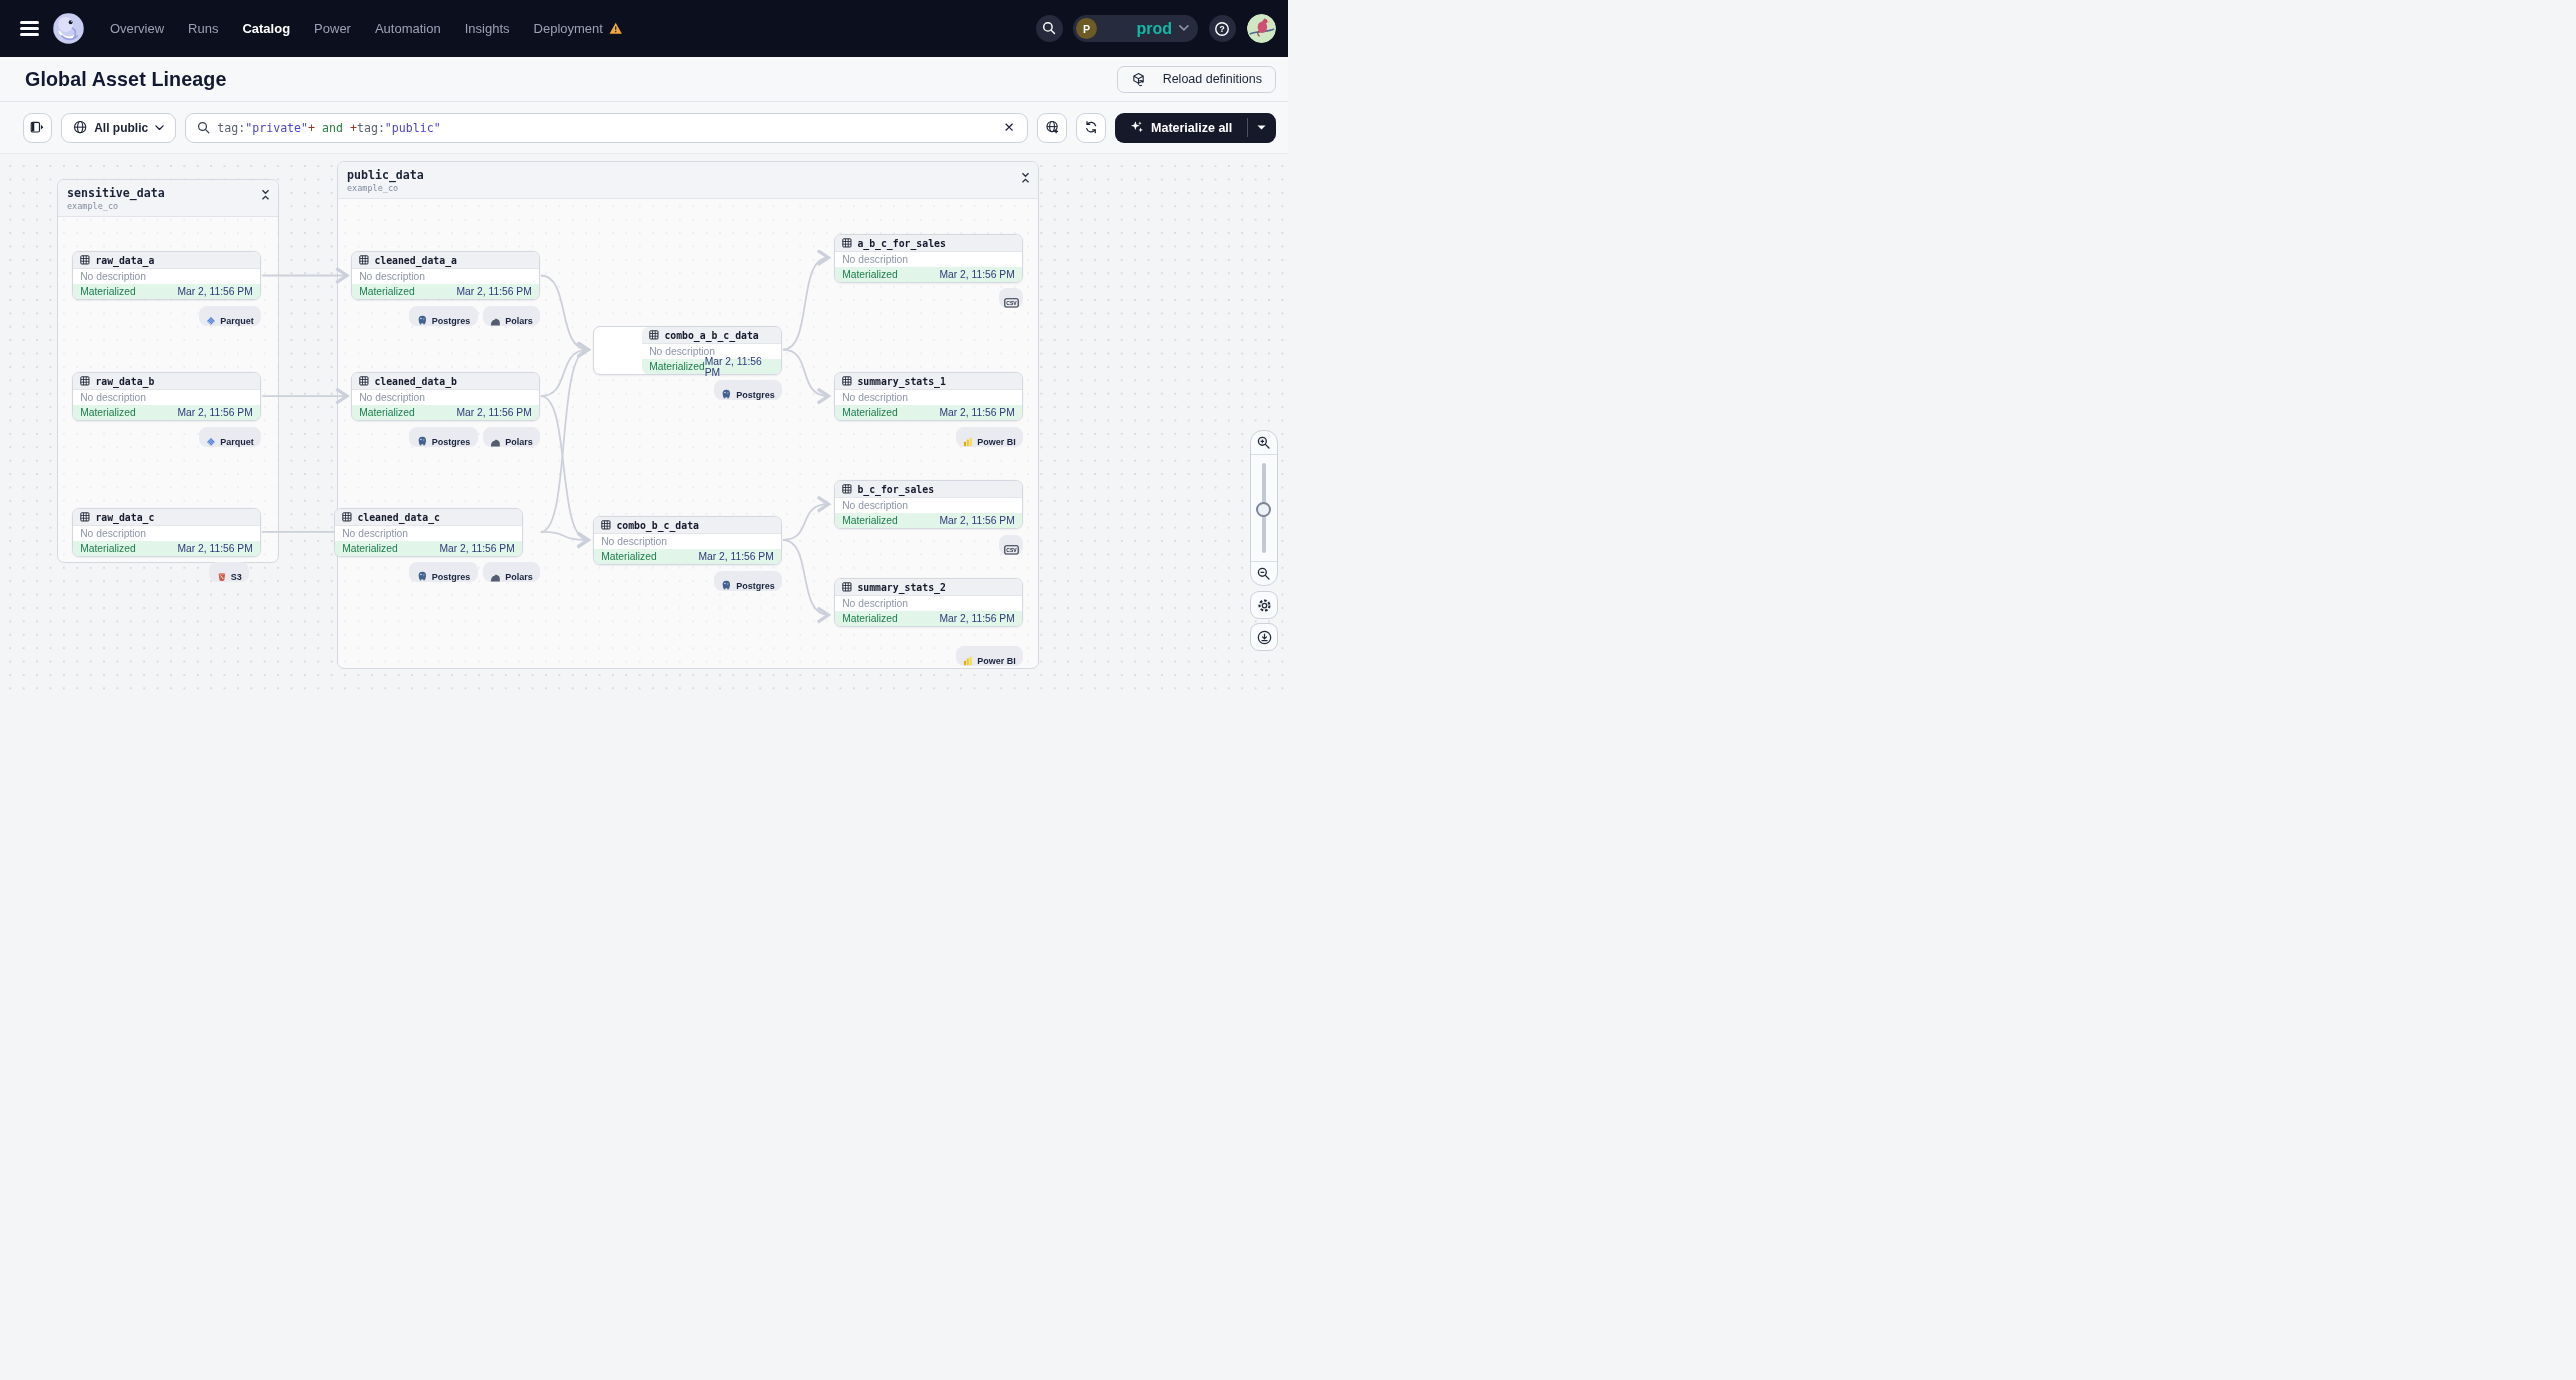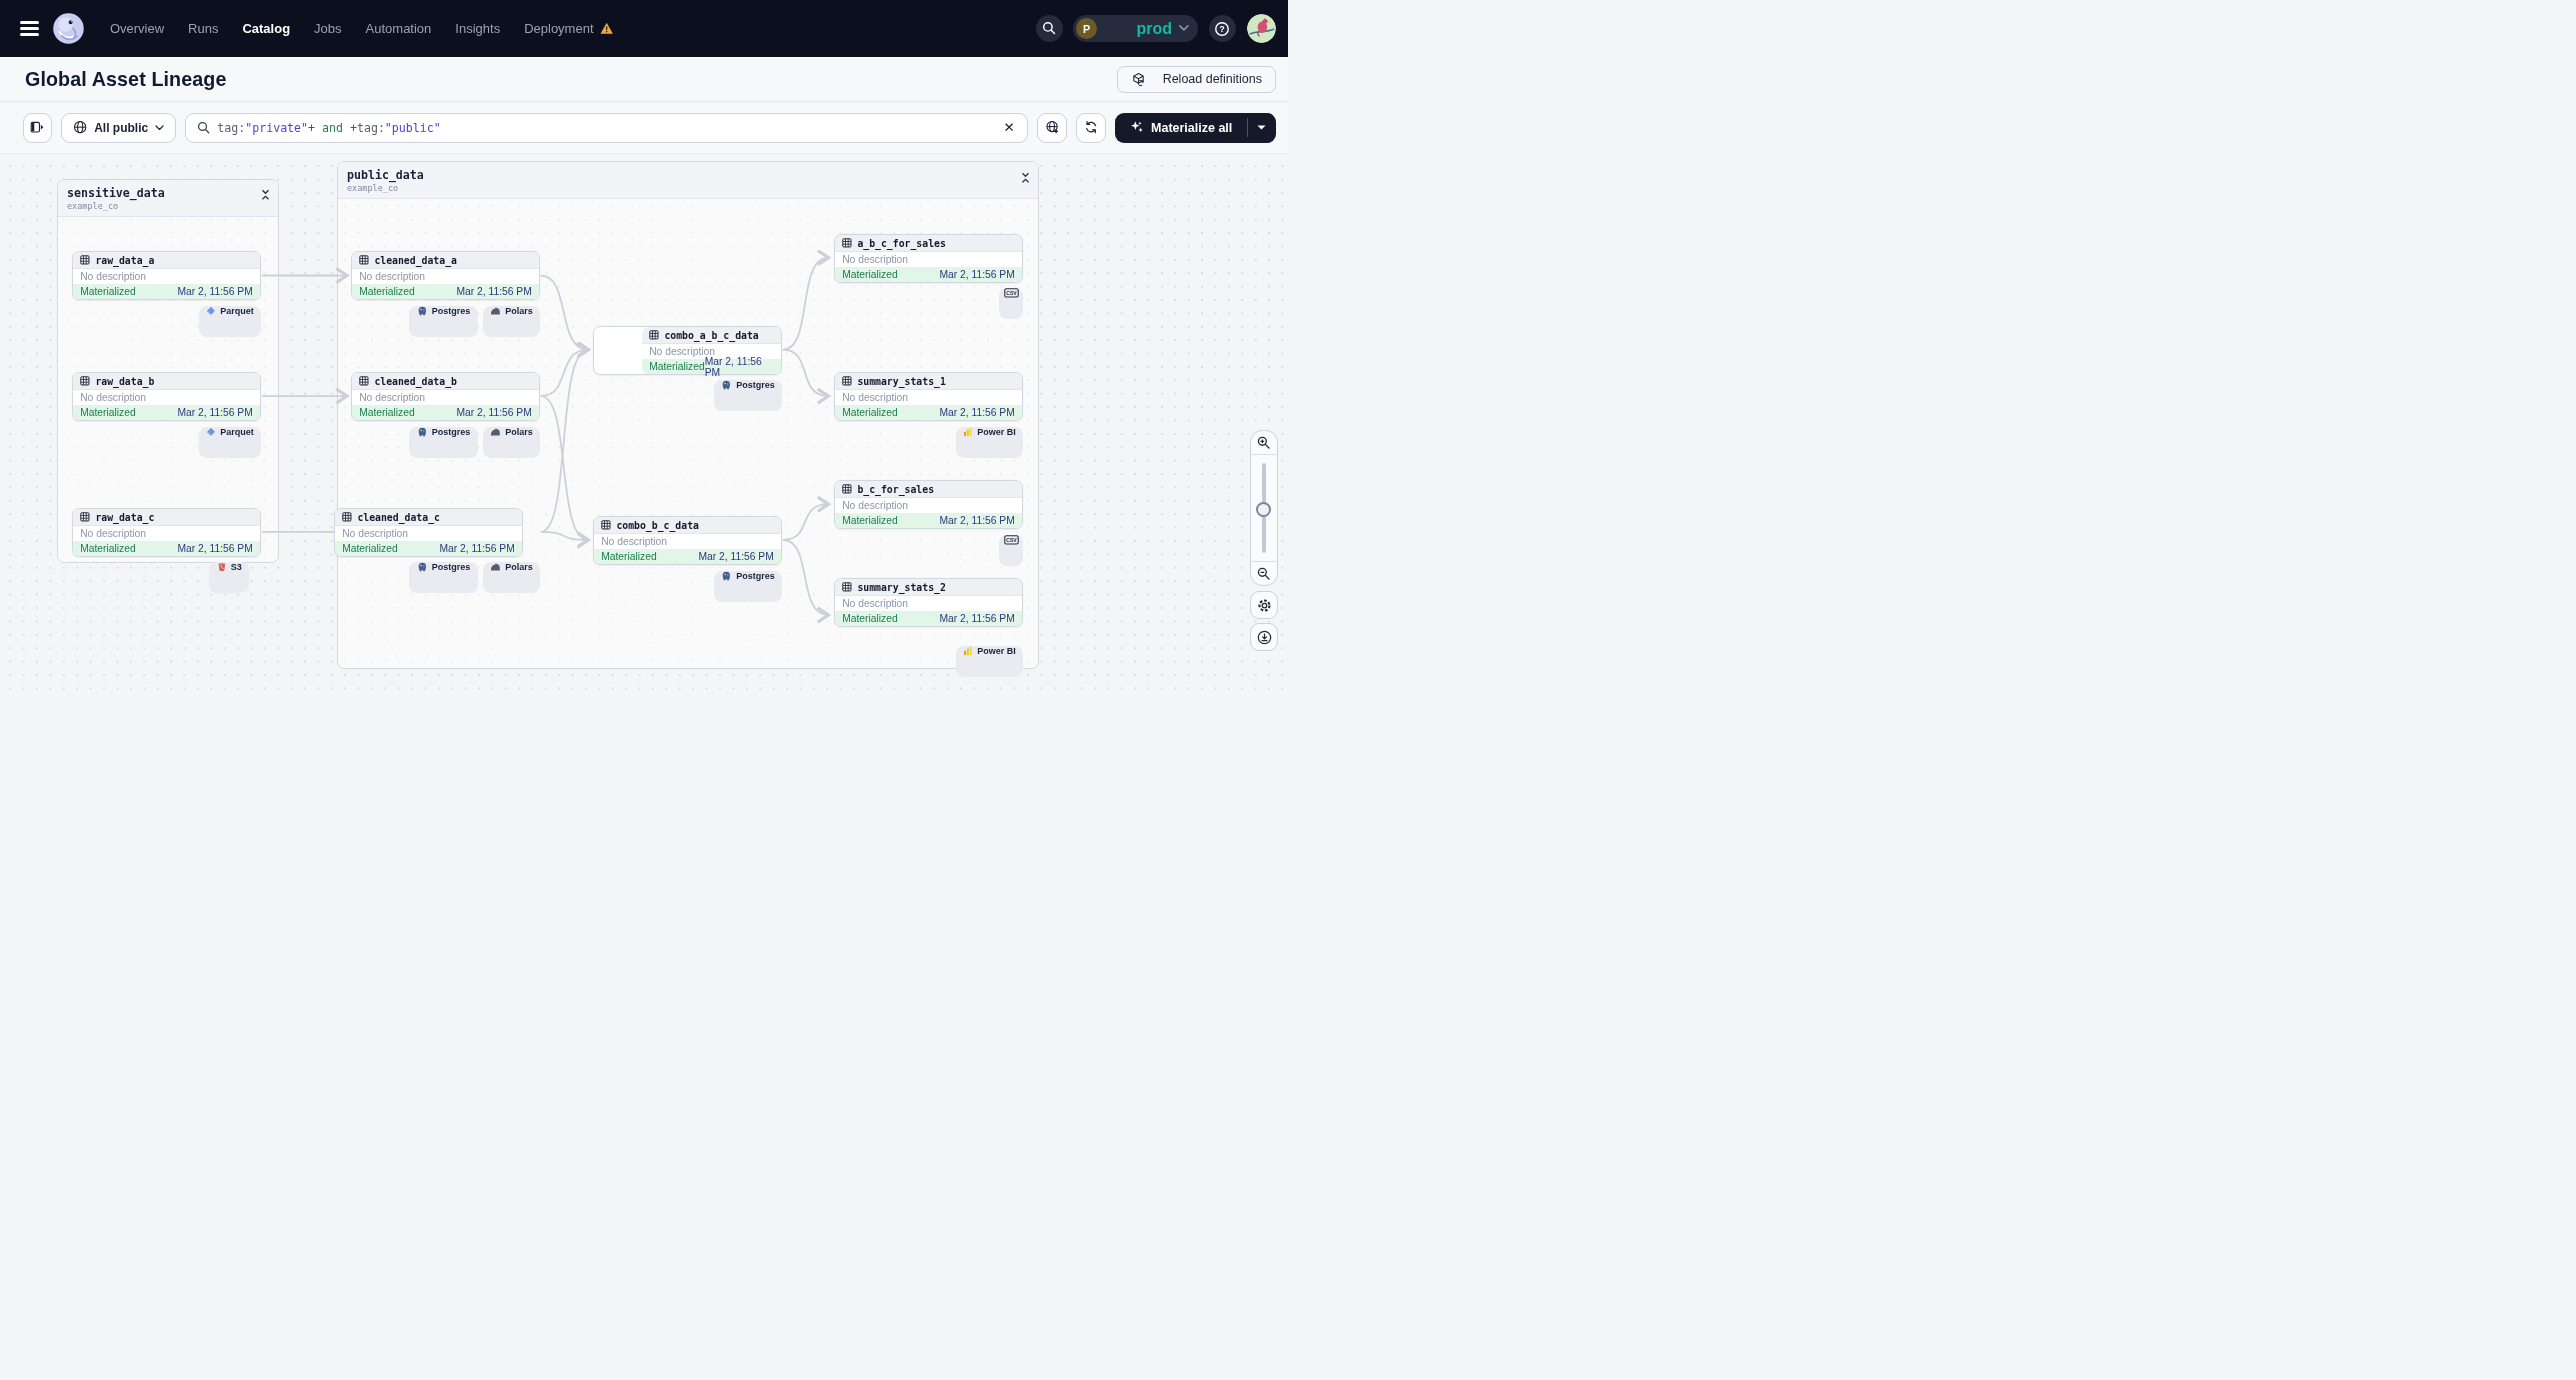--- a/index.html
+++ b/index.html
@@ -54,21 +54,21 @@
   .node { position:absolute; width:189px; border:0.9px solid #d3d7e0; border-radius:7.2px; background:#fff;
     box-shadow:0 0.9px 1.8px rgba(16,24,40,0.06); cursor:pointer; font-size:10.3px; }
   .node-header { height:17px; background:#eef0f4; border-bottom:0.9px solid #e2e5ea; border-radius:6.3px 6.3px 0 0;
     display:flex; align-items:center; gap:5.4px; padding:0 7.2px; }
   .node-name { font-family:"DejaVu Sans Mono", monospace; font-weight:700; font-size:9.8px; color:#15192b; }
   .node-desc { height:15px; display:flex; align-items:center; padding:0 7.2px; color:#8d95a9; background:#fff; }
   .node-footer { height:15px; background:#e1f5e9; border-radius:0 0 6.3px 6.3px; display:flex; align-items:center; justify-content:space-between; padding:0 7.2px; }
   .node-status { color:#1c7d4c; }
   .node-time { color:#2e3879; }
   .badges { position:absolute; width:189px; display:flex; justify-content:flex-end; gap:5.4px; }
-  .badge { height:31px; background:#e9ebf0; border-radius:8px; display:flex; align-items:flex-start; gap:4.5px; padding:0 7.2px;
+  .badge { height:20px; background:#e9ebf0; border-radius:8px; display:flex; align-items:flex-end; gap:4.5px; padding:0 7.2px;
     font-size:9px; font-weight:700; color:#19233d; }
 
   
   .zoom-panel { position:absolute; left:1250px; top:276px; width:28px; height:156px; background:#fafbfd;
     border:0.9px solid #ccd1db; border-radius:12.5px; display:flex; flex-direction:column; overflow:hidden; }
   .zp-btn { height:24px; display:flex; align-items:center; justify-content:center; cursor:pointer; }
   .zp-btn.top { border-bottom:0.9px solid #d9dde4; }
   .zp-btn.bottom { border-top:0.9px solid #d9dde4; }
   .zp-slider { flex:1; position:relative; cursor:pointer; }
   .zp-track { position:absolute; left:50%; top:8px; bottom:8px; width:4.5px; margin-left:-2.2px; background:#c3c9d4; border-radius:2.7px; }
@@ -102,21 +102,21 @@
       <div class="nav-item">
         <span>Overview</span>
       </div>
       <div class="nav-item">
         <span>Runs</span>
       </div>
       <div class="nav-item active">
         <span>Catalog</span>
       </div>
       <div class="nav-item">
-        <span>Jobs</span>
+        <span>Power</span>
       </div>
       <div class="nav-item">
         <span>Automation</span>
       </div>
       <div class="nav-item">
         <span>Insights</span>
       </div>
       <div class="nav-item">
         <span>Deployment</span>
         <svg width="13.4" height="12.5" viewBox="0 0 16 15">

